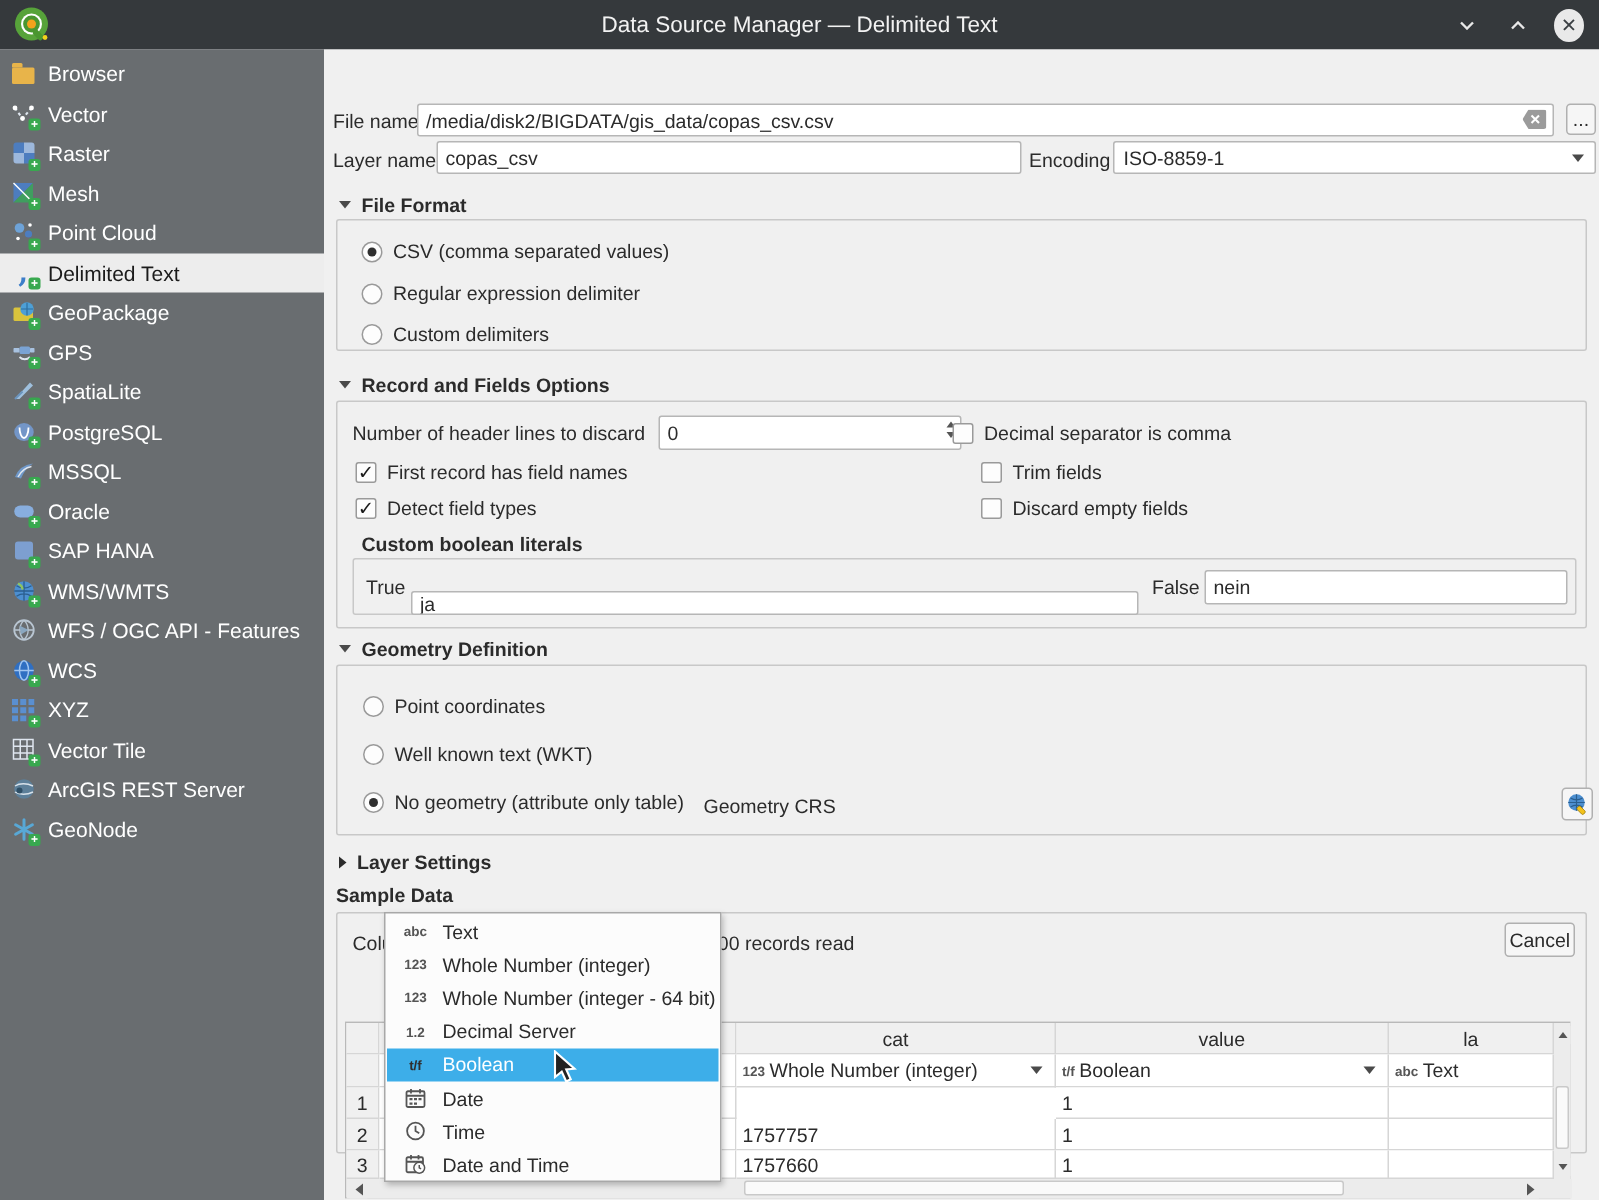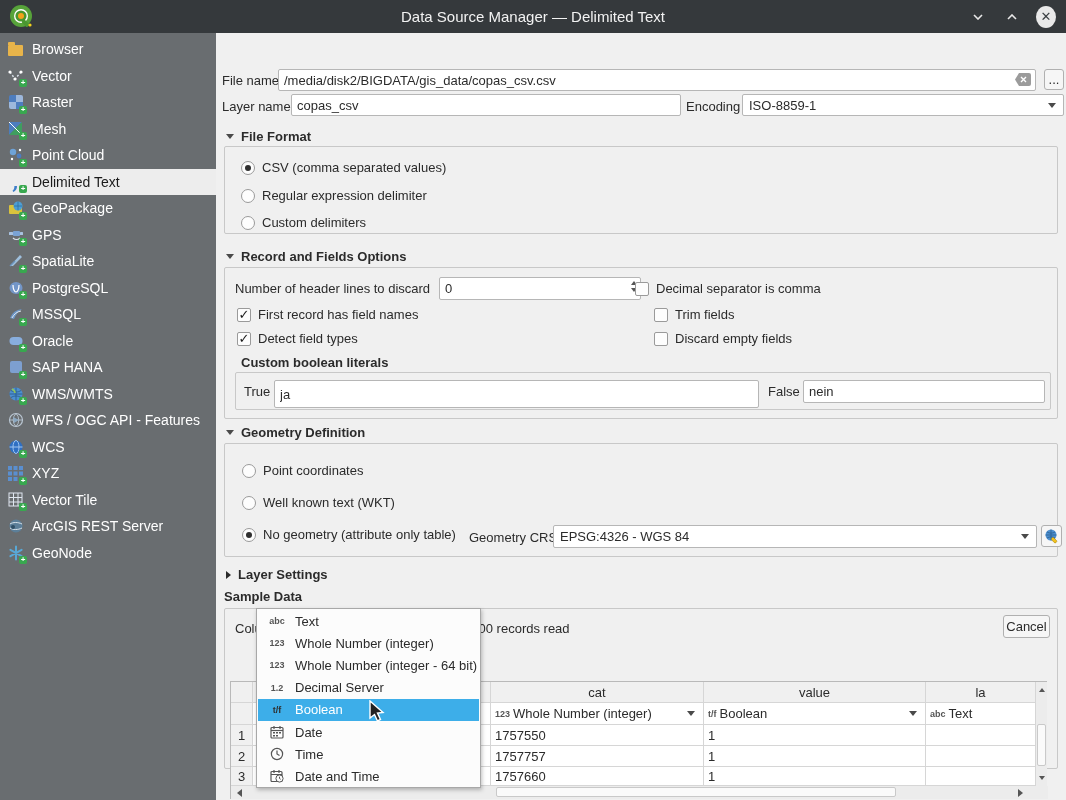--- a/index.html
+++ b/index.html
@@ -402,21 +402,21 @@
         </span>
       <span>Detect field types</span>
     </div>
     <div class="abs checkrow" style="left:429px; top:63px;">
       <span class="checkbox"></span>
       <span>Discard empty fields</span>
     </div>
     <div class="abs" style="left:16px; top:87px; font-weight:bold;">Custom boolean literals</div>
     <div class="abs gbox" style="left:10px; top:104px; width:816px; height:38px;">
       <label class="abs flabel" style="left:8px; top:11px;">True</label>
-      <input class="abs tb" style="left: 38px; top: 7px; width: 485px; height: 28px;" value="ja">
+      <input class="abs tb" style="left: 38px; top: 21px; width: 485px; height: 16px;" value="ja">
       <label class="abs flabel" style="left:532px; top:11px;">False</label>
       <input class="abs tb" style="left: 567px; top: 7px; width: 242px; height: 23px;" value="nein">
     </div>
   </div>
 
   <div class="abs sec-hdr" style="left:10px; top:392px;">
     <span class="tri-down"></span>
     <span>Geometry Definition</span>
   </div>
   <div class="abs gbox" style="left:8px; top:410px; width:834px; height:114px;">
@@ -426,24 +426,20 @@
     </div>
     <div class="abs checkrow" style="left:17px; top:51px;">
       <span class="radio"></span>
       <span>Well known text (WKT)</span>
     </div>
     <div class="abs checkrow" style="left:17px; top:83px;">
       <span class="radio on"></span>
       <span>No geometry (attribute only table)</span>
     </div>
     <label class="abs flabel" style="left:244px; top:86px;">Geometry CRS</label>
-    <div class="abs combo" style="left:328px; top:81px; width:484px; height:23px;">
-      <span>EPSG:4326 - WGS 84</span>
-      <span class="tri-down"></span>
-    </div>
     <div class="abs btn" style="left:816px; top:81px; width:21px; height:22px; padding:0;">
       <svg width="16" height="16" viewBox="0 0 16 16">
           <circle cx="7" cy="7" r="5.5" fill="#4d8fd0"></circle>
           <path d="M1.5 7h11M7 1.5v11M3 4c2.5 1.5 5.5 1.5 8 0M3 10c2.5-1.5 5.5-1.5 8 0" stroke="#2b5f8f" stroke-width="0.8" fill="none"></path>
           <rect x="9" y="9" width="6" height="3" rx="1" transform="rotate(45 9 9)" fill="#f3c21c" stroke="#9a7b0d" stroke-width="0.5"></rect>
         </svg>
     </div>
   </div>
 
   <div class="abs sec-hdr" style="left:10px; top:534px;">
@@ -484,23 +480,20 @@
       </div>
       <div class="cell typecell" style="left:695px; top:21px; width:110px; height:22px;">
         <span class="tprefix">abc</span>
         <span>Text</span>
       </div>
 
       <div class="cell numcell" style="left:0; top:43px; width:22px; height:21px;">
           <span>1</span>
         </div>
       <div class="cell" style="left:22px; top:43px; width:238px; height:21px;"></div>
-      <div class="cell" style="left:260px; top:43px; width:213px; height:21px;">
-          <span>1757550</span>
-        </div>
       <div class="cell" style="left:473px; top:43px; width:222px; height:21px;">
           <span>1</span>
         </div>
       <div class="cell" style="left:695px; top:43px; width:110px; height:21px;">
           <span></span>
         </div>
 
       <div class="cell numcell" style="left:0; top:64px; width:22px; height:21px;">
           <span>2</span>
         </div>

